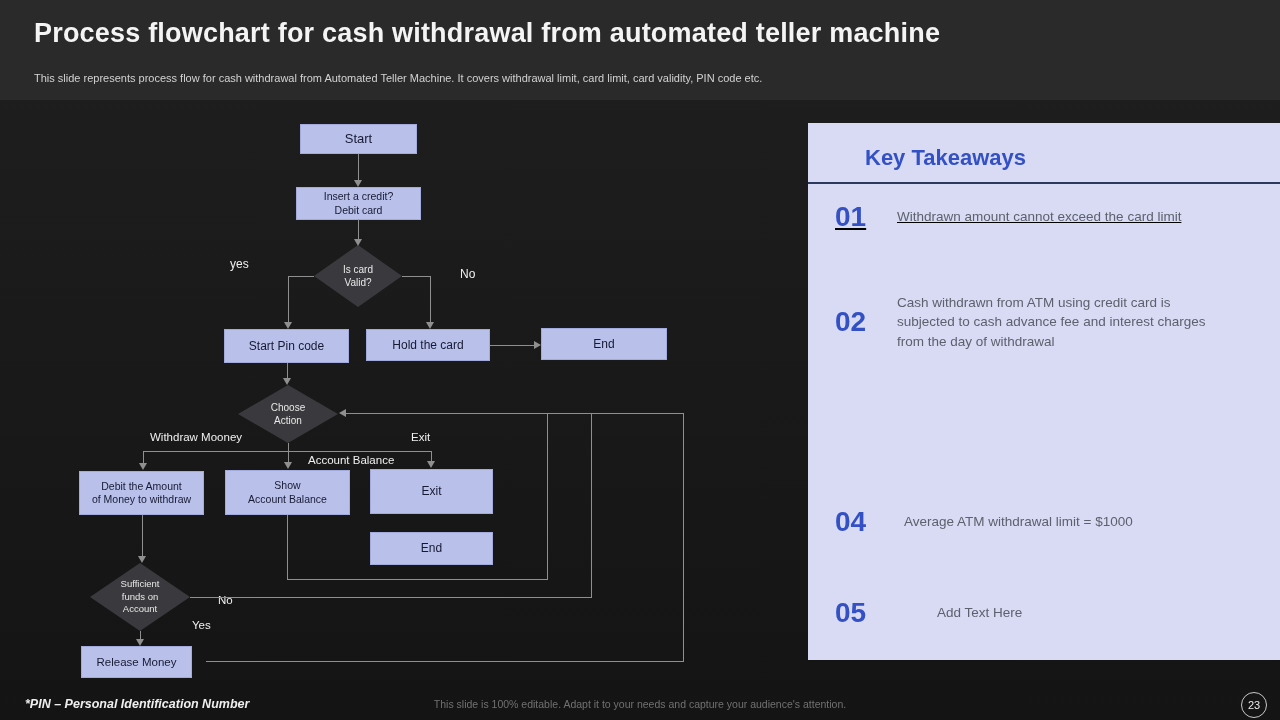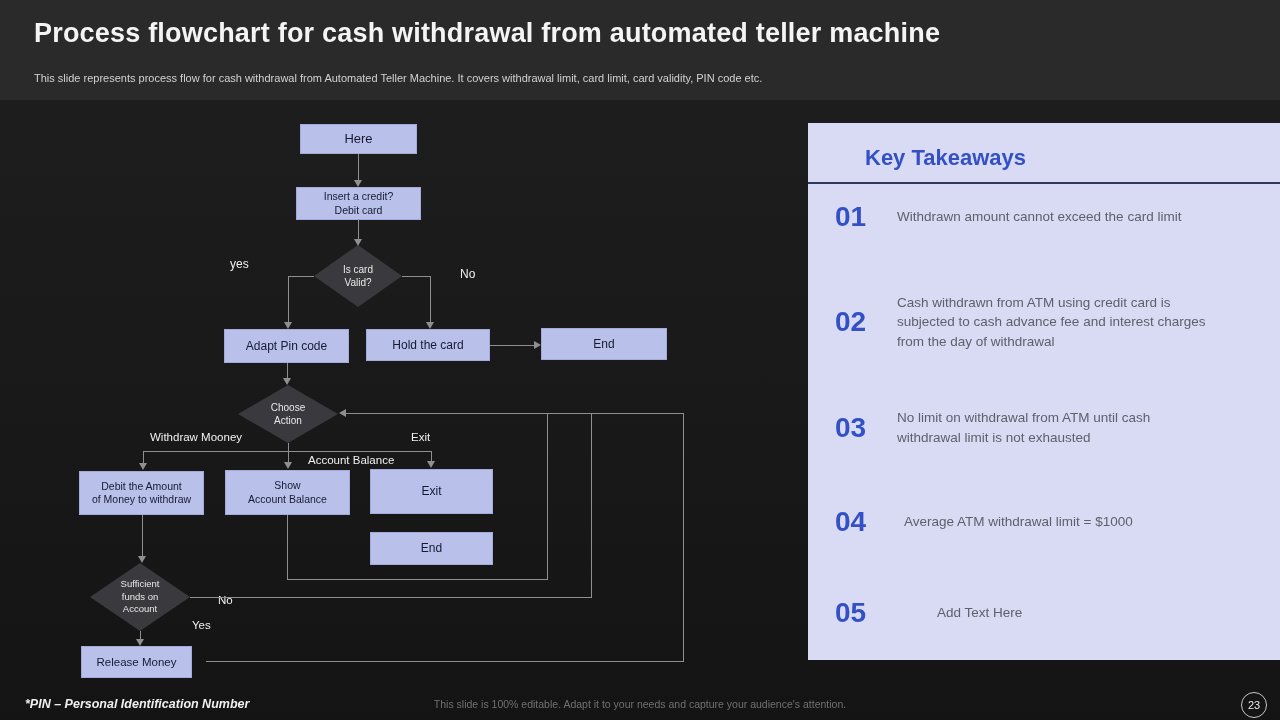--- a/index.html
+++ b/index.html
@@ -45,24 +45,24 @@
 
 <div class="stage"></div>
 
 <div class="header">
   <h1 class="title">Process flowchart for cash withdrawal from automated teller machine</h1>
   <p class="subtitle">This slide represents process flow for cash withdrawal from Automated Teller Machine. It covers withdrawal limit, card limit, card validity, PIN code etc.</p>
 </div>
 
 <div>
 
-  <div class="fbox" style="left:300px;top:124px;width:117px;height:30px;font-size:13px;">Here</div>
+  <div class="fbox" style="left:300px;top:124px;width:117px;height:30px;font-size:13px;">Start</div>
   <div class="fbox" style="left:296px;top:187px;width:125px;height:33px;font-size:10.5px;">Insert a credit?
 Debit card</div>
-  <div class="fbox" style="left:224px;top:329px;width:125px;height:34px;">Adapt Pin code</div>
+  <div class="fbox" style="left:224px;top:329px;width:125px;height:34px;">Start Pin code</div>
   <div class="fbox" style="left:366px;top:329px;width:124px;height:32px;">Hold the card</div>
   <div class="fbox" style="left:541px;top:328px;width:126px;height:32px;">End</div>
   <div class="fbox" style="left:79px;top:471px;width:125px;height:44px;font-size:10.5px;">Debit the Amount
 of Money to withdraw</div>
   <div class="fbox" style="left:225px;top:470px;width:125px;height:45px;font-size:10.5px;">Show
 Account Balance</div>
   <div class="fbox" style="left:370px;top:469px;width:123px;height:45px;">Exit</div>
   <div class="fbox" style="left:370px;top:532px;width:123px;height:33px;">End</div>
   <div class="fbox" style="left:81px;top:646px;width:111px;height:32px;font-size:11.5px;">Release Money</div>
 
@@ -117,34 +117,29 @@
   <div class="ar down" style="left:138px;top:556px;"></div>
   <div class="ar down" style="left:136px;top:639px;"></div>
   <div class="ar right" style="left:534px;top:341px;"></div>
   <div class="ar left" style="left:339px;top:409px;"></div>
 </div>
 
 <aside class="panel">
   <h2 class="panel-title">Key Takeaways</h2>
   <div class="panel-divider"></div>
 
-  <div class="tk-row" style="top:54px;">
+  <div class="tk-row" style="top:54px;text-decoration:underline;">
     <span class="tk-num">01</span>
     <span class="tk-text">Withdrawn amount cannot exceed the card limit</span>
   </div>
   <div class="tk-row" style="top:159px;">
     <span class="tk-num">02</span>
     <span class="tk-text">Cash withdrawn from ATM using credit card is
 subjected to cash advance fee and interest charges
 from the day of withdrawal</span>
-  </div>
-  <div class="tk-row" style="top:265px;">
-    <span class="tk-num">03</span>
-    <span class="tk-text">No limit on withdrawal from ATM until cash
-withdrawal limit is not exhausted</span>
   </div>
   <div class="tk-row" style="top:359px;gap:7px;">
     <span class="tk-num">04</span>
     <span class="tk-text">Average ATM withdrawal limit = $1000</span>
   </div>
   <div class="tk-row" style="top:450px;gap:40px;">
     <span class="tk-num">05</span>
     <span class="tk-text">Add Text Here</span>
   </div>
 </aside>

